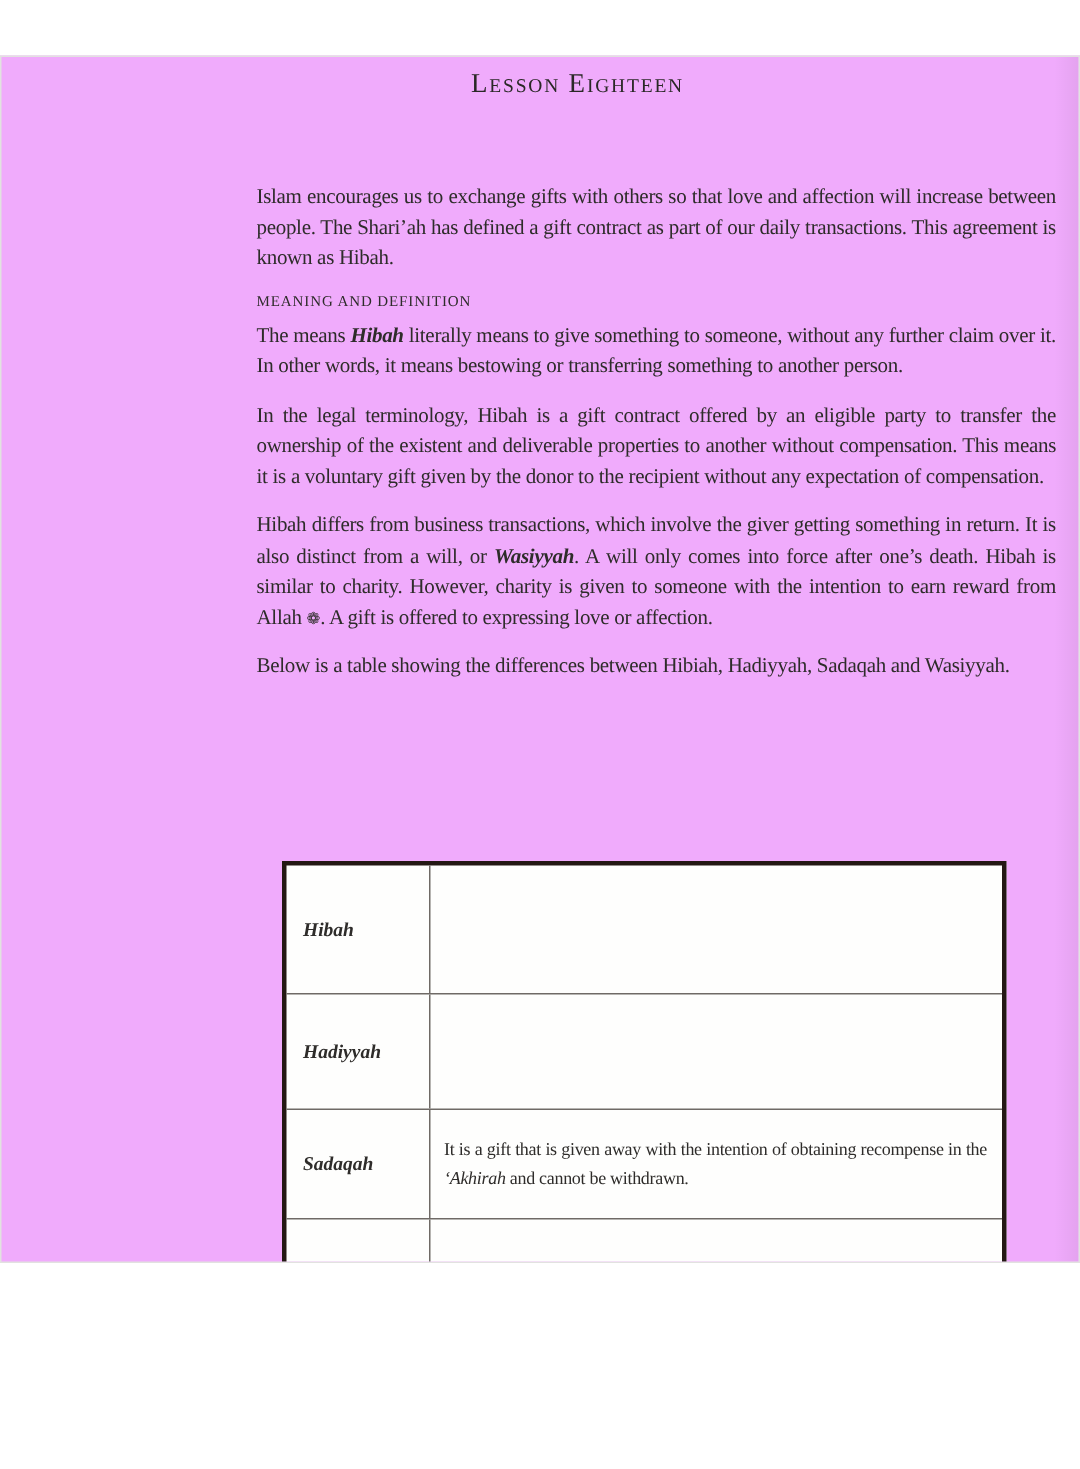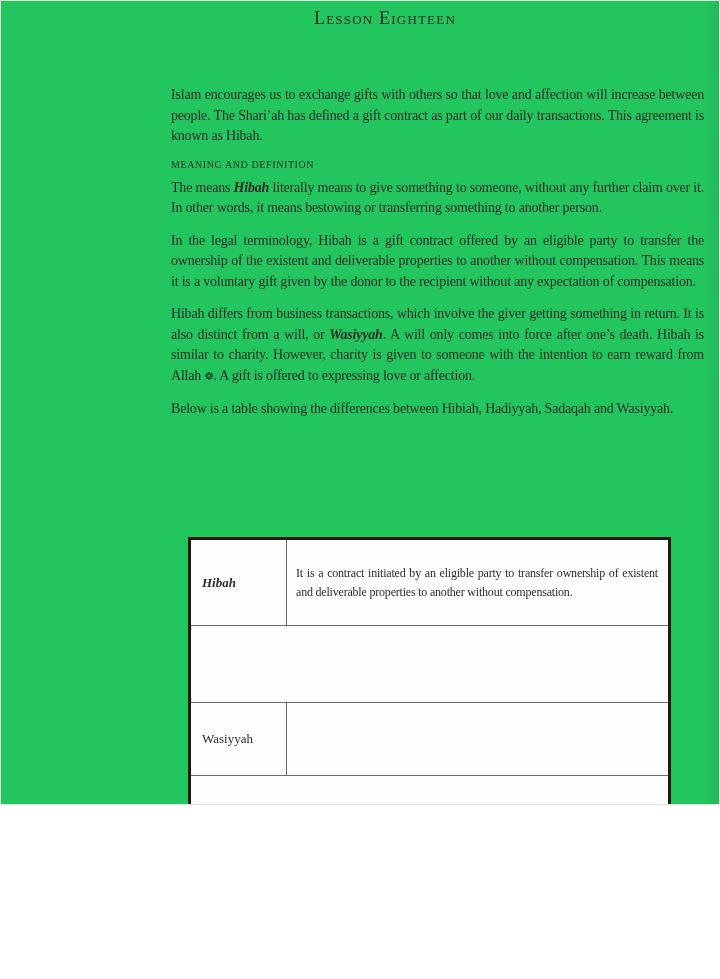--- a/index.html
+++ b/index.html
@@ -1,24 +1,25 @@
 <!DOCTYPE html>
 <html><head>
 <meta charset="utf-8">
 <style>
   html,body { margin:0; padding:0; background:#ffffff; }
   .page {
     position:relative;
     width:720px; height:805px;
     box-sizing:border-box;
-    background:#22c55e;
+    background:#f0abfc;
     border:1px solid #e2e2e0;
     font-family:"Liberation Serif","DejaVu Serif",serif;
     color:#2e2c2a;
     overflow:hidden;
+    margin-top:37px;
   }
   
   .page::after {
     content:"";
     position:absolute; top:0; right:0; bottom:0; width:16px;
     background:linear-gradient(to right, rgba(0,0,0,0), rgba(0,0,0,0.05));
     pointer-events:none;
   }
   .running-head {
     position:absolute; top:7px; left:48px; width:672px;
@@ -113,25 +114,29 @@
       <h2 class="section-heading">MEANING AND DEFINITION</h2>
       <p class="para"><span>The means </span><span class="seg-bi">Hibah</span><span> literally means to give something to someone, without any further claim over it. In other words, it means bestowing or transferring something to another person.</span></p>
       <p class="para"><span>In the legal terminology, Hibah is a gift contract offered by an eligible party to transfer the ownership of the existent and deliverable properties to another without compensation. This means it is a voluntary gift given by the donor to the recipient without any expectation of compensation.</span></p>
       <p class="para"><span>Hibah differs from business transactions, which involve the giver getting something in return. It is also distinct from a will, or </span><span class="seg-bi">Wasiyyah</span><span>. A will only comes into force after one’s death. Hibah is similar to charity. However, charity is given to someone with the intention to earn reward from Allah </span><span class="seg-orn">❁</span><span>. A gift is offered to expressing love or affection.</span></p>
       <p class="para"><span>Below is a table showing the differences between Hibiah, Hadiyyah, Sadaqah and Wasiyyah.</span></p>
     </div>
 
   <div class="diff-table" id="diff-table">
       <div class="trow">
         <div class="tcell-term term-bi">Hibah</div>
-        <div class="tcell-def">
-          <div class="def-text"><span>It is a contract initiated by an eligible party to transfer ownership of existent and deliverable properties to another without compensation.</span></div>
-        </div>
       </div>
       <div class="trow">
+        <div class="tcell-term term-bi">Hadiyyah</div>
+      </div>
+      <div class="trow">
+        <div class="tcell-term term-bi">Sadaqah</div>
+        <div class="tcell-def">
+          <div class="def-text"><span>It is a gift that is given away with the intention of obtaining recompense in the </span><span class="seg-i">‘Akhirah</span><span> and cannot be withdrawn.</span></div>
+        </div>
       </div>
       <div class="trow">
         <div class="tcell-term">Wasiyyah</div>
       </div>
     </div>
 
   <div class="footer-rule"></div>
 
   <div class="page-number">142</div>
 

